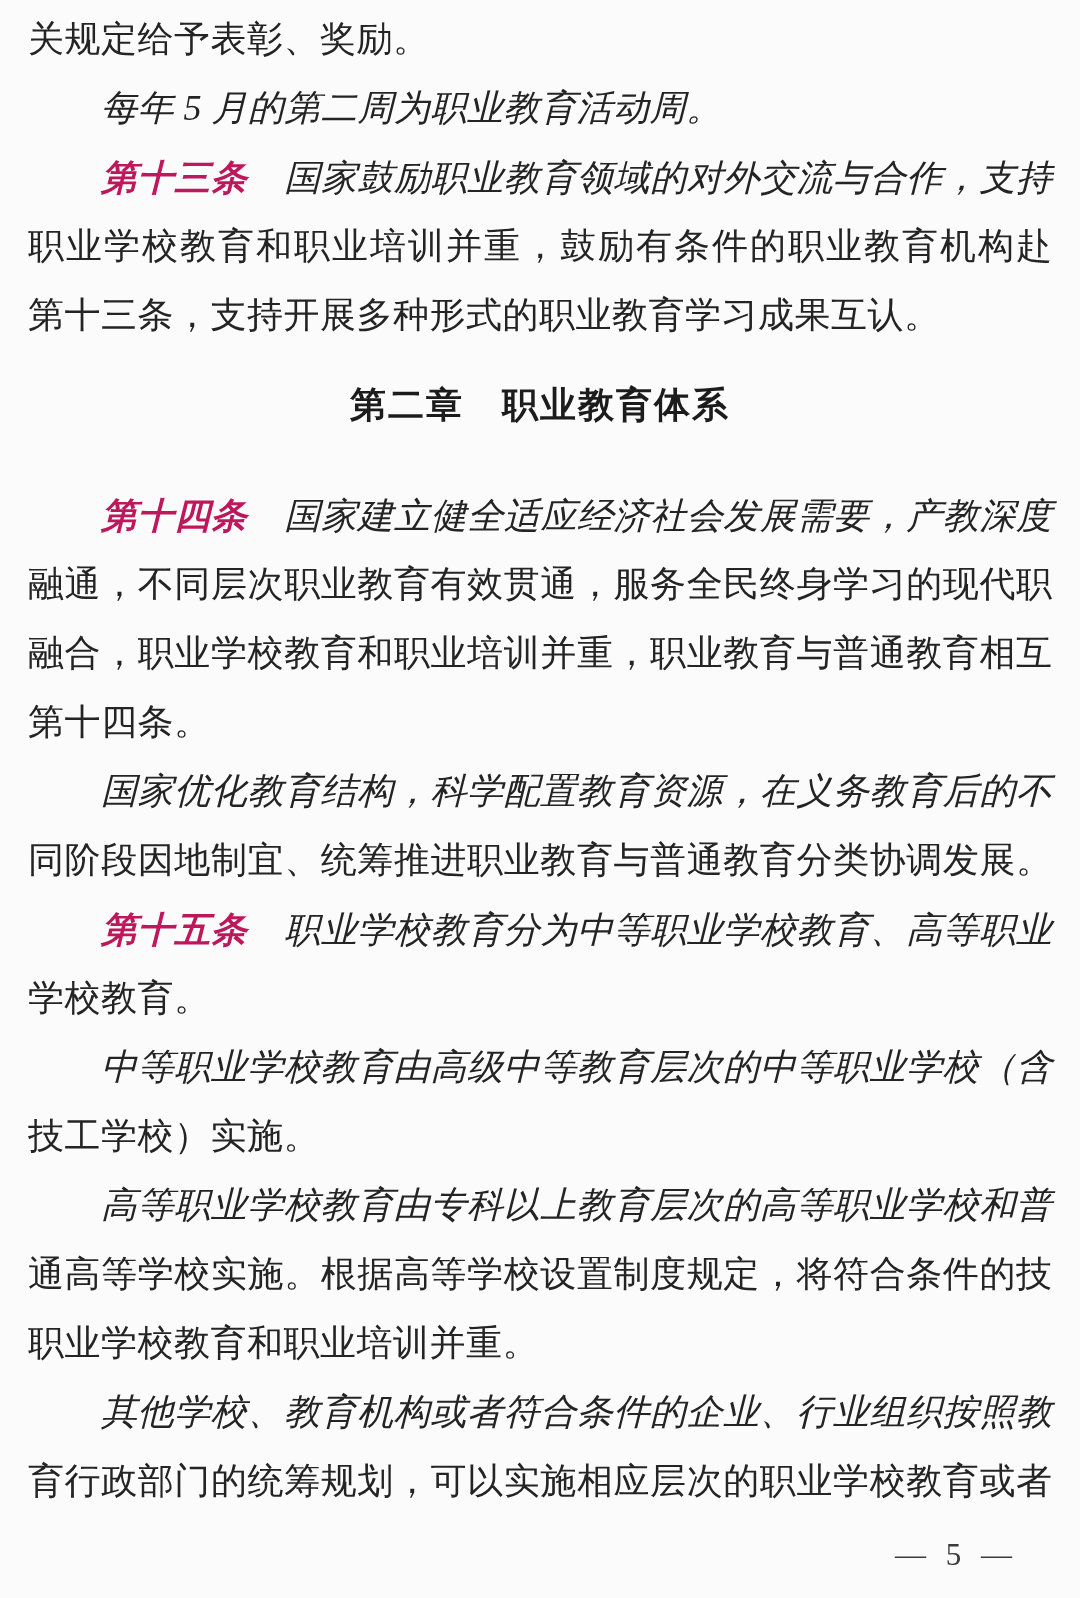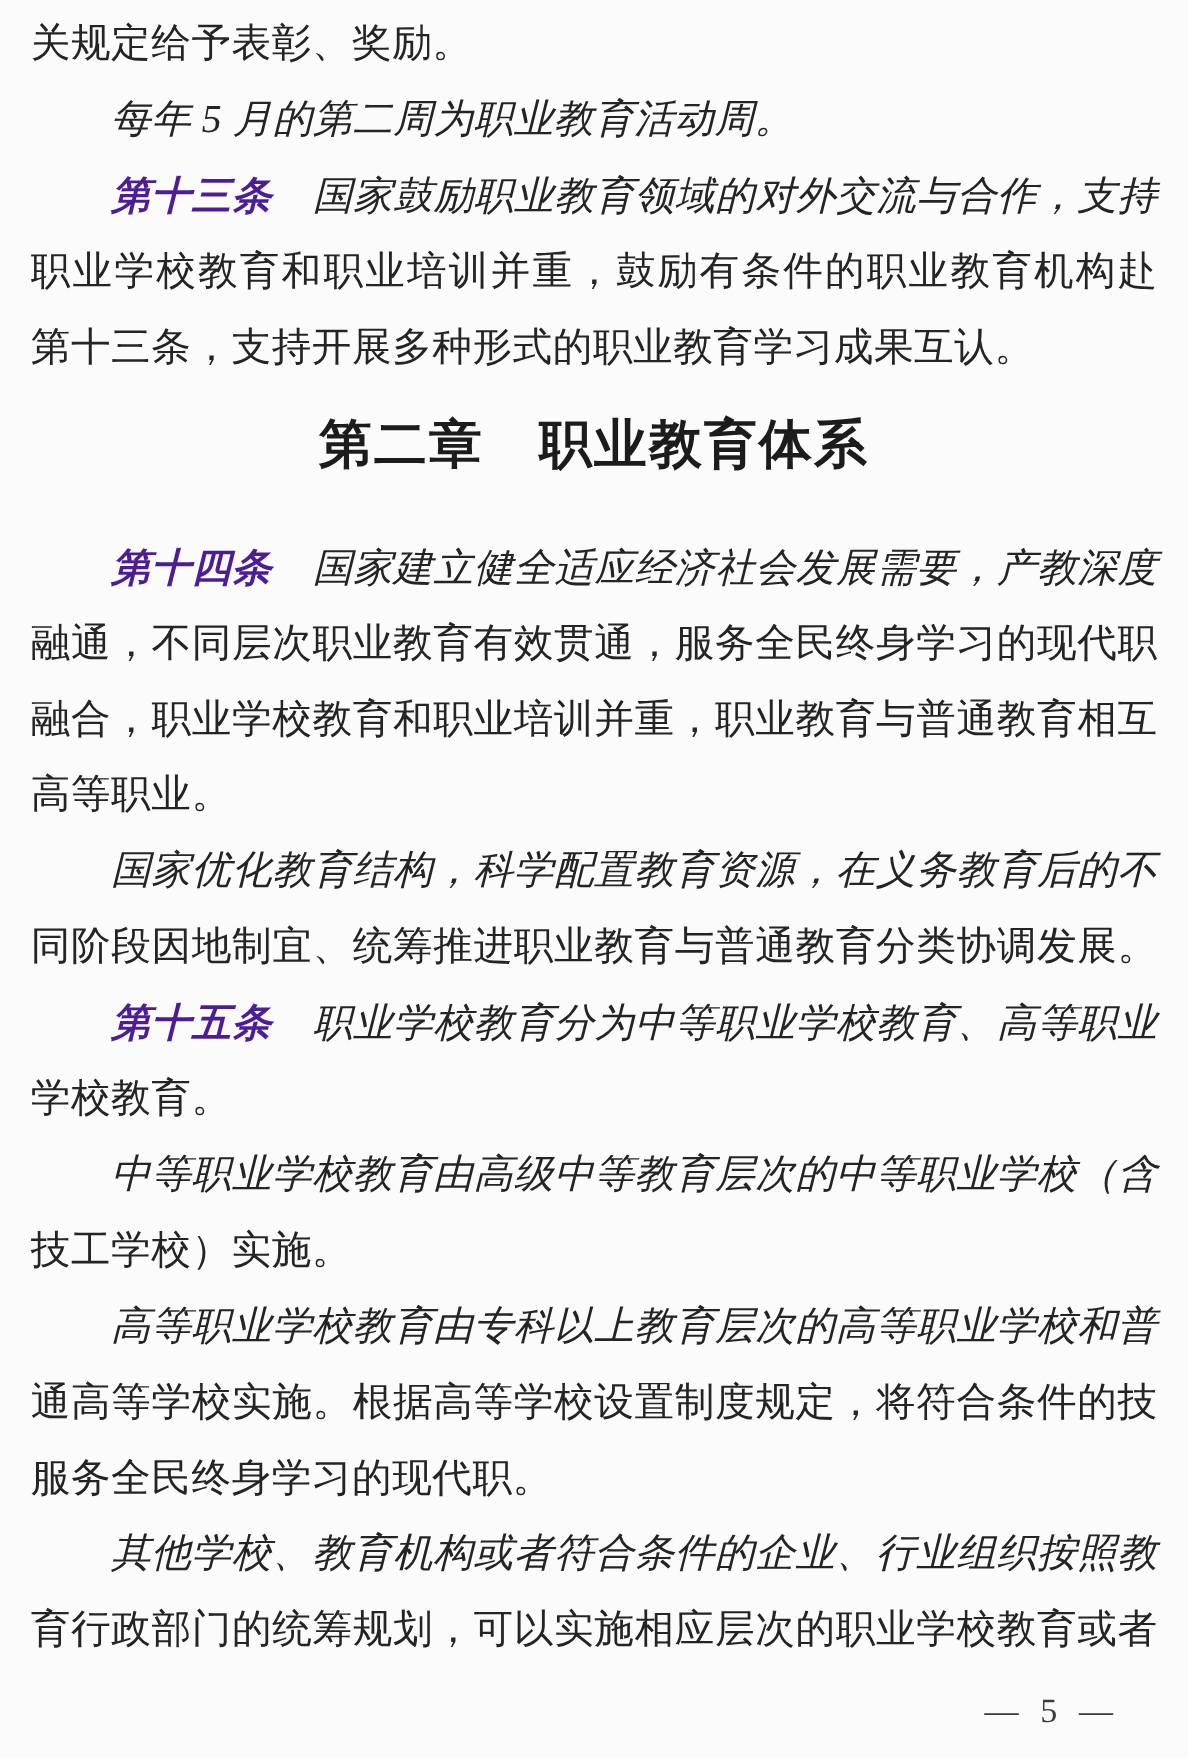--- a/index.html
+++ b/index.html
@@ -41,26 +41,26 @@
     letter-spacing: 0;
   }
   .line.indent {
     padding-left: 73px;
     font-style: italic;
   }
   .article-no {
     font-family: "Liberation Sans", "DejaVu Sans", sans-serif;
     font-weight: 700;
     margin-right: 37px;
-    color: #4c1d95;
+    color: #be185d;
   }
   .chapter-heading {
     font-family: "Liberation Sans", "DejaVu Sans", sans-serif;
     font-weight: 700;
-    font-size: 48px;
+    font-size: 36px;
     line-height: 69px;
     height: 69px;
     text-align: center;
     margin-top: 20px;
     margin-bottom: 42px;
     color: #1c1c1c;
     letter-spacing: 2px;
   }
   .page-footer {
     position: absolute;
@@ -86,29 +86,29 @@
   <div class="doc-body" id="doc-body">
       <div class="line">关规定给予表彰、奖励。</div>
       <div class="line indent">每年 5 月的第二周为职业教育活动周。</div>
       <div class="line fill indent"><span class="article-no">第十三条</span><span>国家鼓励职业教育领域的对外交流与合作，支持</span></div>
       <div class="line fill">职业学校教育和职业培训并重，鼓励有条件的职业教育机构赴</div>
       <div class="line">第十三条，支持开展多种形式的职业教育学习成果互认。</div>
       <div class="chapter-heading">第二章　职业教育体系</div>
       <div class="line fill indent"><span class="article-no">第十四条</span><span>国家建立健全适应经济社会发展需要，产教深度</span></div>
       <div class="line fill">融通，不同层次职业教育有效贯通，服务全民终身学习的现代职</div>
       <div class="line fill">融合，职业学校教育和职业培训并重，职业教育与普通教育相互</div>
-      <div class="line">高等职业。</div>
+      <div class="line">第十四条。</div>
       <div class="line fill indent">国家优化教育结构，科学配置教育资源，在义务教育后的不</div>
       <div class="line fill">同阶段因地制宜、统筹推进职业教育与普通教育分类协调发展。</div>
       <div class="line fill indent"><span class="article-no">第十五条</span><span>职业学校教育分为中等职业学校教育、高等职业</span></div>
       <div class="line">学校教育。</div>
       <div class="line fill indent">中等职业学校教育由高级中等教育层次的中等职业学校（含</div>
       <div class="line">技工学校）实施。</div>
       <div class="line fill indent">高等职业学校教育由专科以上教育层次的高等职业学校和普</div>
       <div class="line fill">通高等学校实施。根据高等学校设置制度规定，将符合条件的技</div>
-      <div class="line">服务全民终身学习的现代职。</div>
+      <div class="line">职业学校教育和职业培训并重。</div>
       <div class="line fill indent">其他学校、教育机构或者符合条件的企业、行业组织按照教</div>
       <div class="line fill">育行政部门的统筹规划，可以实施相应层次的职业学校教育或者</div>
     </div>
   <div class="page-footer">
     <span class="page-number">— 5 —</span>
   </div>
 </div>
 
 </body></html>

